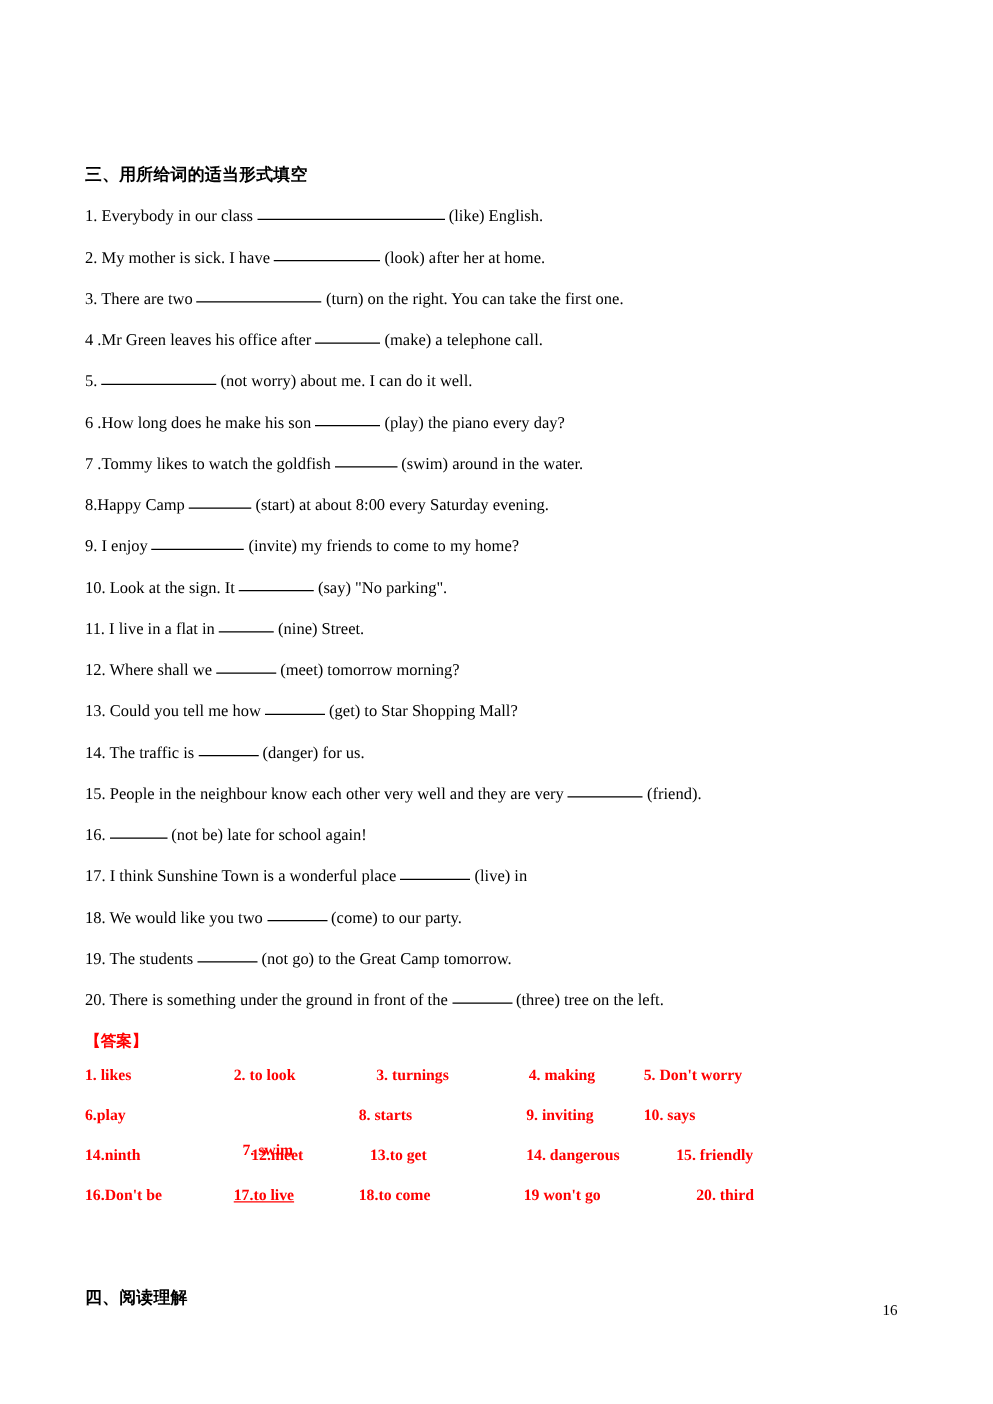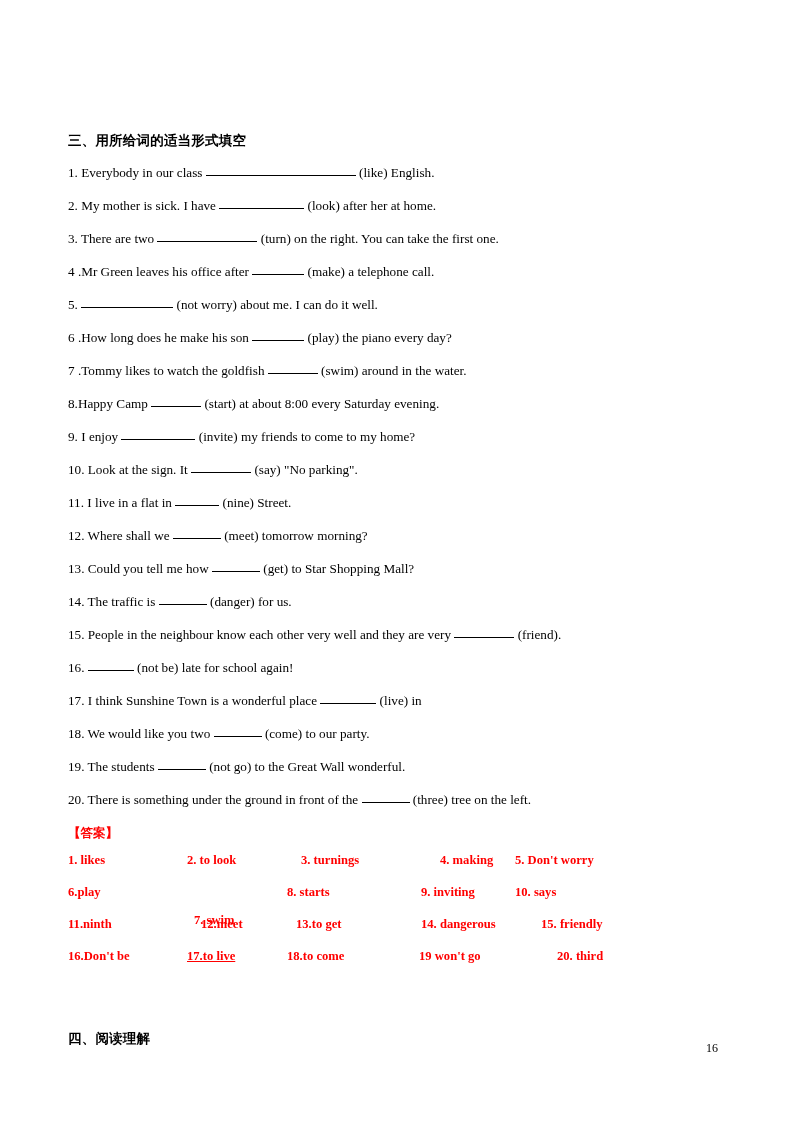--- a/index.html
+++ b/index.html
@@ -110,43 +110,43 @@
         <div class="q"><span>9. I enjoy</span> <span class="blank" style="width: 74px;"></span> <span>(invite) my friends to come to my home?</span></div>
         <div class="q"><span>10. Look at the sign. It</span> <span class="blank" style="width: 60px;"></span> <span>(say) "No parking".</span></div>
         <div class="q"><span>11. I live in a flat in</span> <span class="blank" style="width: 44px;"></span> <span>(nine) Street.</span></div>
         <div class="q"><span>12. Where shall we</span> <span class="blank" style="width: 48px;"></span> <span>(meet) tomorrow morning?</span></div>
         <div class="q"><span>13. Could you tell me how</span> <span class="blank" style="width: 48px;"></span> <span>(get) to Star Shopping Mall?</span></div>
         <div class="q"><span>14. The traffic is</span> <span class="blank" style="width: 48px;"></span> <span>(danger) for us.</span></div>
         <div class="q"><span>15. People in the neighbour know each other very well and they are very</span> <span class="blank" style="width: 60px;"></span> <span>(friend).</span></div>
         <div class="q"><span>16.</span> <span class="blank" style="width: 46px;"></span> <span>(not be) late for school again!</span></div>
         <div class="q"><span>17. I think Sunshine Town is a wonderful place</span> <span class="blank" style="width: 56px;"></span> <span>(live) in</span></div>
         <div class="q"><span>18. We would like you two</span> <span class="blank" style="width: 48px;"></span> <span>(come) to our party.</span></div>
-        <div class="q"><span>19. The students</span> <span class="blank" style="width: 48px;"></span> <span>(not go) to the Great Wall wonderful.</span></div>
+        <div class="q"><span>19. The students</span> <span class="blank" style="width: 48px;"></span> <span>(not go) to the Great Camp tomorrow.</span></div>
         <div class="q"><span>20. There is something under the ground in front of the</span> <span class="blank" style="width: 48px;"></span> <span>(three) tree on the left.</span></div>
       </div>
 
     <div class="answers-title">【答案】</div>
 
     <div id="answers-container">
         <div class="ans-row">
           <span class="ans-cell" style="left: 0px;">1. likes</span>
           <span class="ans-cell" style="left: 119px;">2. to look</span>
           <span class="ans-cell" style="left: 233px;">3. turnings</span>
-          <span class="ans-cell" style="left: 372px;">4. making</span>
+          <span class="ans-cell" style="left: 355px;">4. making</span>
           <span class="ans-cell" style="left: 447px;">5. Don't worry</span>
         </div>
         <div class="ans-row">
           <span class="ans-cell" style="left: 0px;">6.play</span>
           <span class="ans-cell" style="left: 126px; margin-top: 28px;">7. swim</span>
           <span class="ans-cell" style="left: 219px;">8. starts</span>
           <span class="ans-cell" style="left: 353px;">9. inviting</span>
           <span class="ans-cell" style="left: 447px;">10. says</span>
         </div>
         <div class="ans-row">
-          <span class="ans-cell" style="left: 0px;">11.ninth</span>
+          <span class="ans-cell" style="left: 0px;">14.ninth</span>
           <span class="ans-cell" style="left: 133px;">12.meet</span>
           <span class="ans-cell" style="left: 228px;">13.to get</span>
           <span class="ans-cell" style="left: 353px;">14. dangerous</span>
           <span class="ans-cell" style="left: 473px; text-align: right;">15. friendly</span>
         </div>
         <div class="ans-row">
           <span class="ans-cell" style="left: 0px;">16.Don't be</span>
           <span class="ans-cell" style="left: 119px; text-decoration: underline;">17.to live</span>
           <span class="ans-cell" style="left: 219px;">18.to come</span>
           <span class="ans-cell" style="left: 351px;">19 won't go</span>

